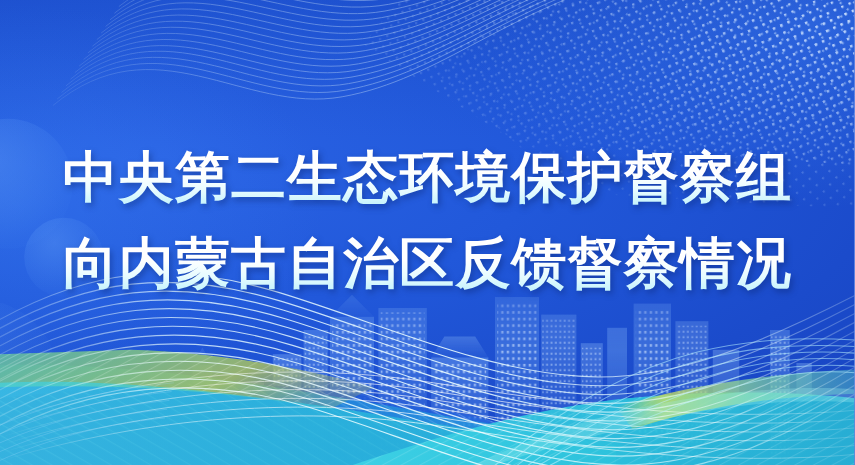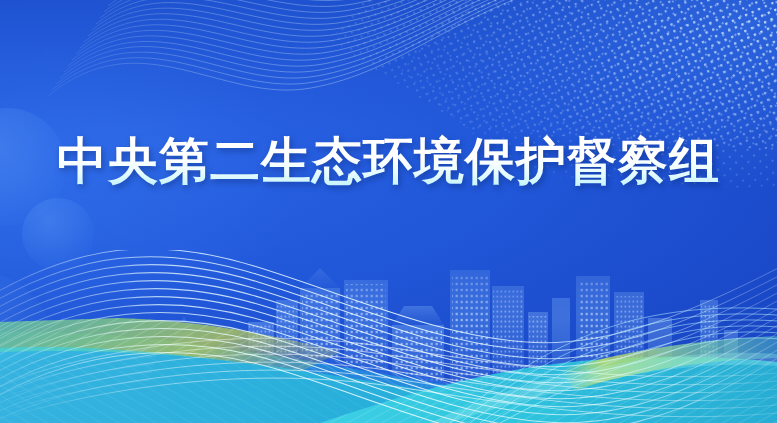--- a/index.html
+++ b/index.html
@@ -343,15 +343,16 @@
       <path d="M-10,423 C40,400 90,386 150,380"></path>
       <path d="M-10,415 C40,392 92,378 152,372"></path>
       <path d="M-10,407 C40,384 94,370 154,364"></path>
       <path d="M-10,399 C40,376 96,362 156,356"></path>
       <path d="M-10,391 C40,368 98,354 158,348"></path>
     </g>
   </svg>
 
   <div id="title-block">
     <div class="title-line">中央第二生态环境保护督察组</div>
+    <div class="title-line">向内蒙古自治区反馈督察情况</div>
   </div>
 
 </div>
 
 </body></html>

